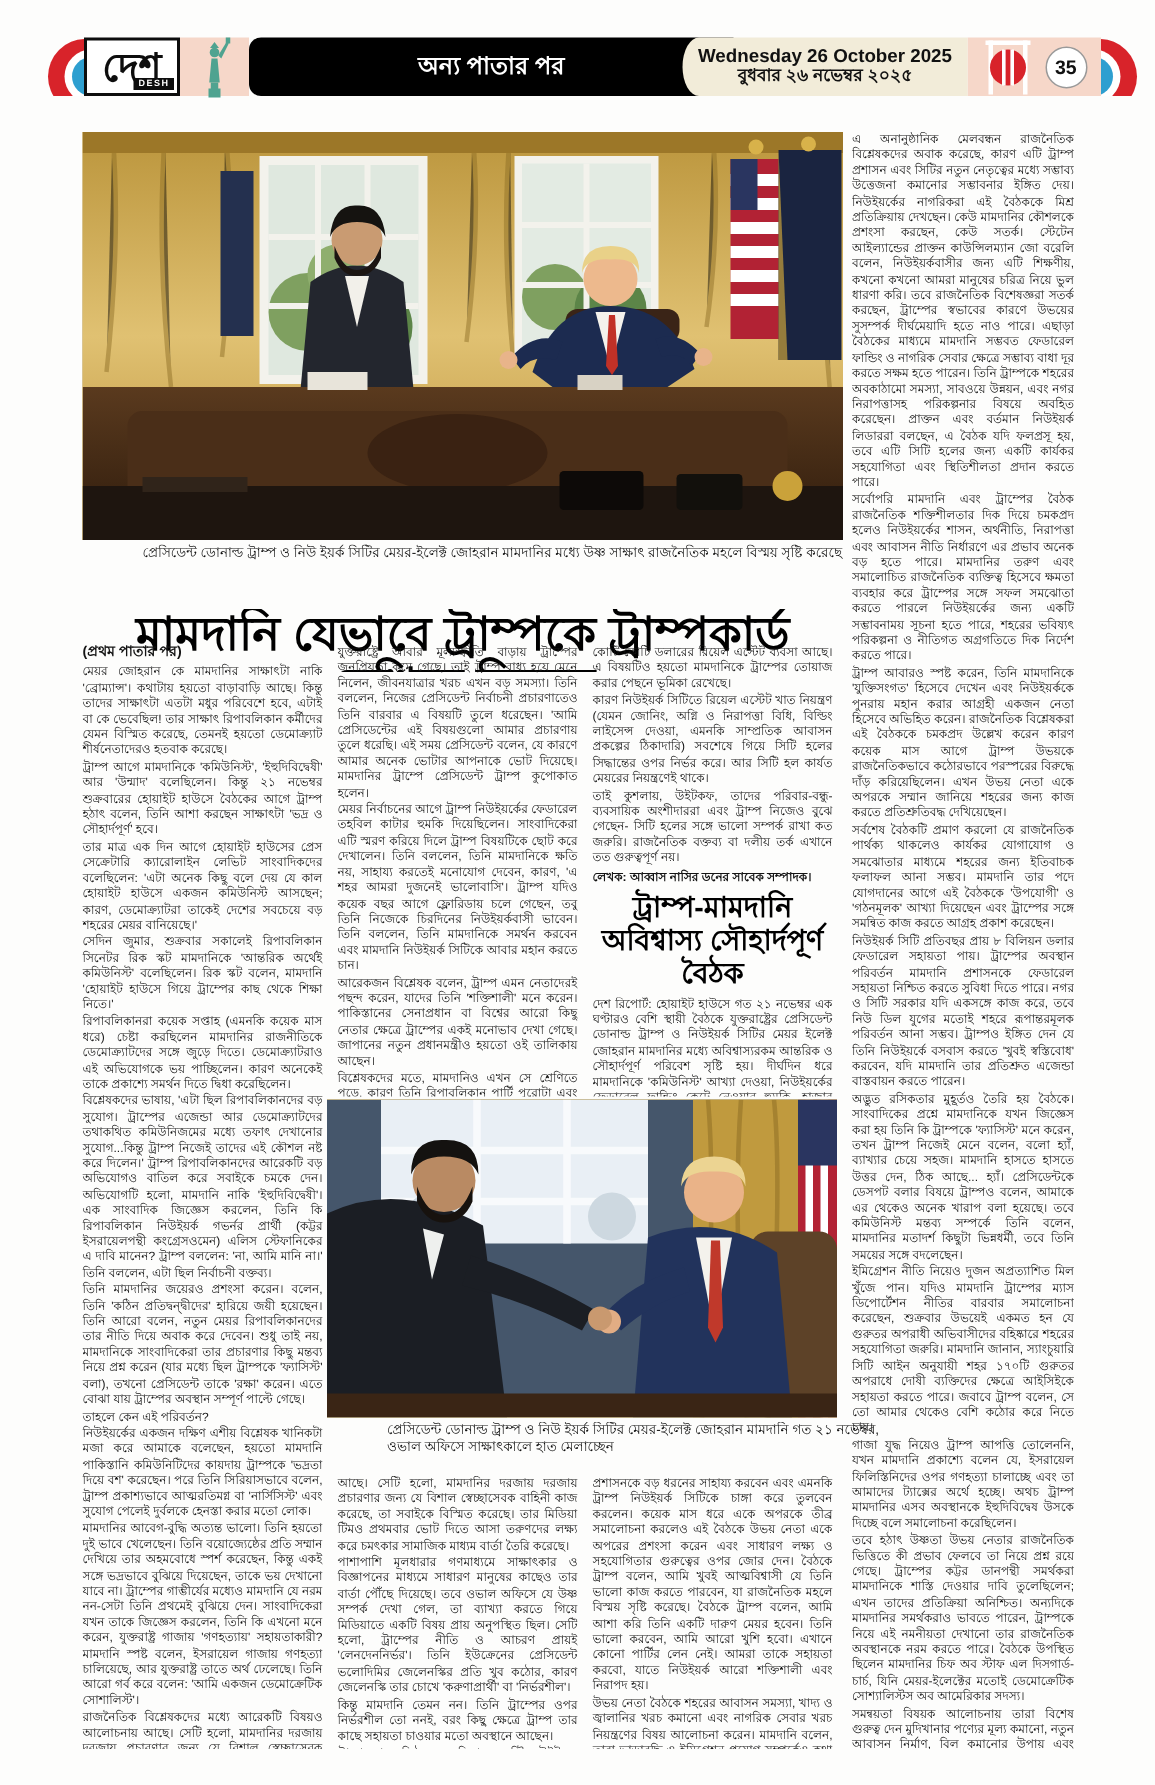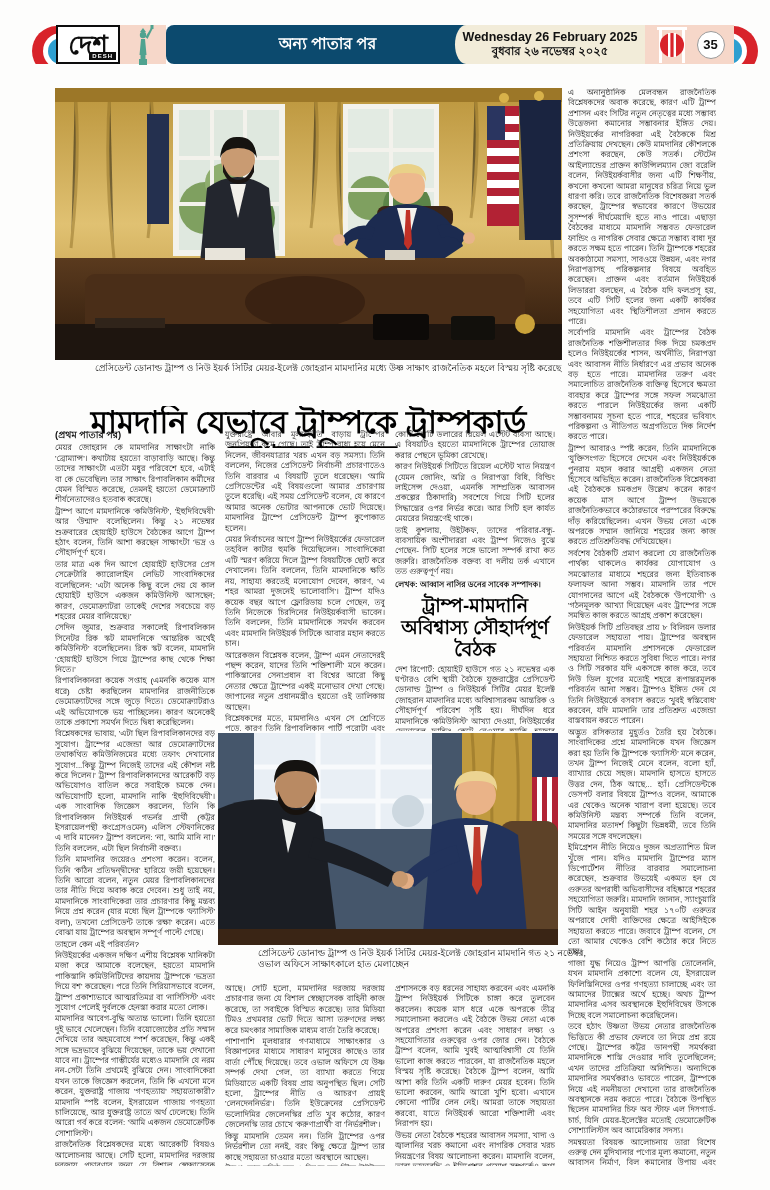--- a/index.html
+++ b/index.html
@@ -10,21 +10,21 @@
   .crescent{width:26px;overflow:hidden;position:relative;flex:none;}
   .crescent svg{position:absolute;top:0;}
   .crescent.left svg{left:0;}
   .crescent.right svg{right:0;}
   .logo-box{width:64px;flex:none;background:#fff;border:2px solid #0d0d0d;box-sizing:border-box;
             display:flex;flex-direction:column;align-items:center;justify-content:center;position:relative;}
   .logo-bn{font-size:26px;font-weight:bold;color:#0d0d0d;line-height:1;}
   .logo-en{position:absolute;right:2px;bottom:2px;background:#0d0d0d;color:#fff;font-size:6px;
            font-weight:bold;padding:1px 3px;letter-spacing:1px;}
   .statue-panel{width:46px;flex:none;background:#f6d7c9;display:flex;align-items:center;justify-content:center;}
-  .banner{flex:1;background:#0c4a6e;display:flex;align-items:center;justify-content:center;
+  .banner{flex:1;background:#000000;display:flex;align-items:center;justify-content:center;
           color:#fff;font-weight:bold;font-size:16px;border-radius:8px 0 0 8px;}
   .date-panel{width:190px;flex:none;background:#f2ecd9;margin-left:-34px;z-index:2;
               border-radius:34px 0 0 34px / 60px 0 0 60px;display:flex;flex-direction:column;
               align-items:center;justify-content:center;line-height:1.2;}
   .date-en{font-size:12.5px;font-weight:bold;color:#111;}
   .date-bn{font-size:11.5px;font-weight:bold;color:#111;}
   .num-panel{width:89px;flex:none;background:#f6d7c9;display:flex;align-items:center;justify-content:center;gap:8px;}
   .page-circle{width:26px;height:26px;border:1.5px solid #9a9a9a;border-radius:50%;background:#fff;
                display:flex;align-items:center;justify-content:center;font-size:13px;font-weight:bold;color:#111;text-align:center;}
   
@@ -81,21 +81,21 @@
           <path d="M8 9 L11 5 L14 9 Z"></path>
           <path d="M13.5 14 L19 5 L20.5 6 L15.5 16 Z"></path>
           <rect x="18.5" y="2" width="3" height="4"></rect>
         </g>
       </svg>
     </div>
     <div class="banner">
       <span>অন্য পাতার পর</span>
     </div>
     <div class="date-panel">
-      <span class="date-en">Wednesday 26 February 2025</span>
+      <span class="date-en">Wednesday 26 October 2025</span>
       <span class="date-bn">বুধবার ২৬ নভেম্বর ২০২৫</span>
     </div>
     <div class="num-panel">
       <svg width="34" height="40" viewBox="0 0 34 40">
         <rect x="4" y="2" width="3" height="36" fill="#ffffff"></rect>
         <rect x="27" y="2" width="3" height="36" fill="#ffffff"></rect>
         <rect x="2" y="2" width="30" height="3" fill="#ffffff"></rect>
         <circle cx="17" cy="20" r="12" fill="#d8232a"></circle>
         <rect x="13" y="8" width="2.4" height="24" fill="#ffffff"></rect>
         <rect x="18.6" y="8" width="2.4" height="24" fill="#ffffff"></rect>

